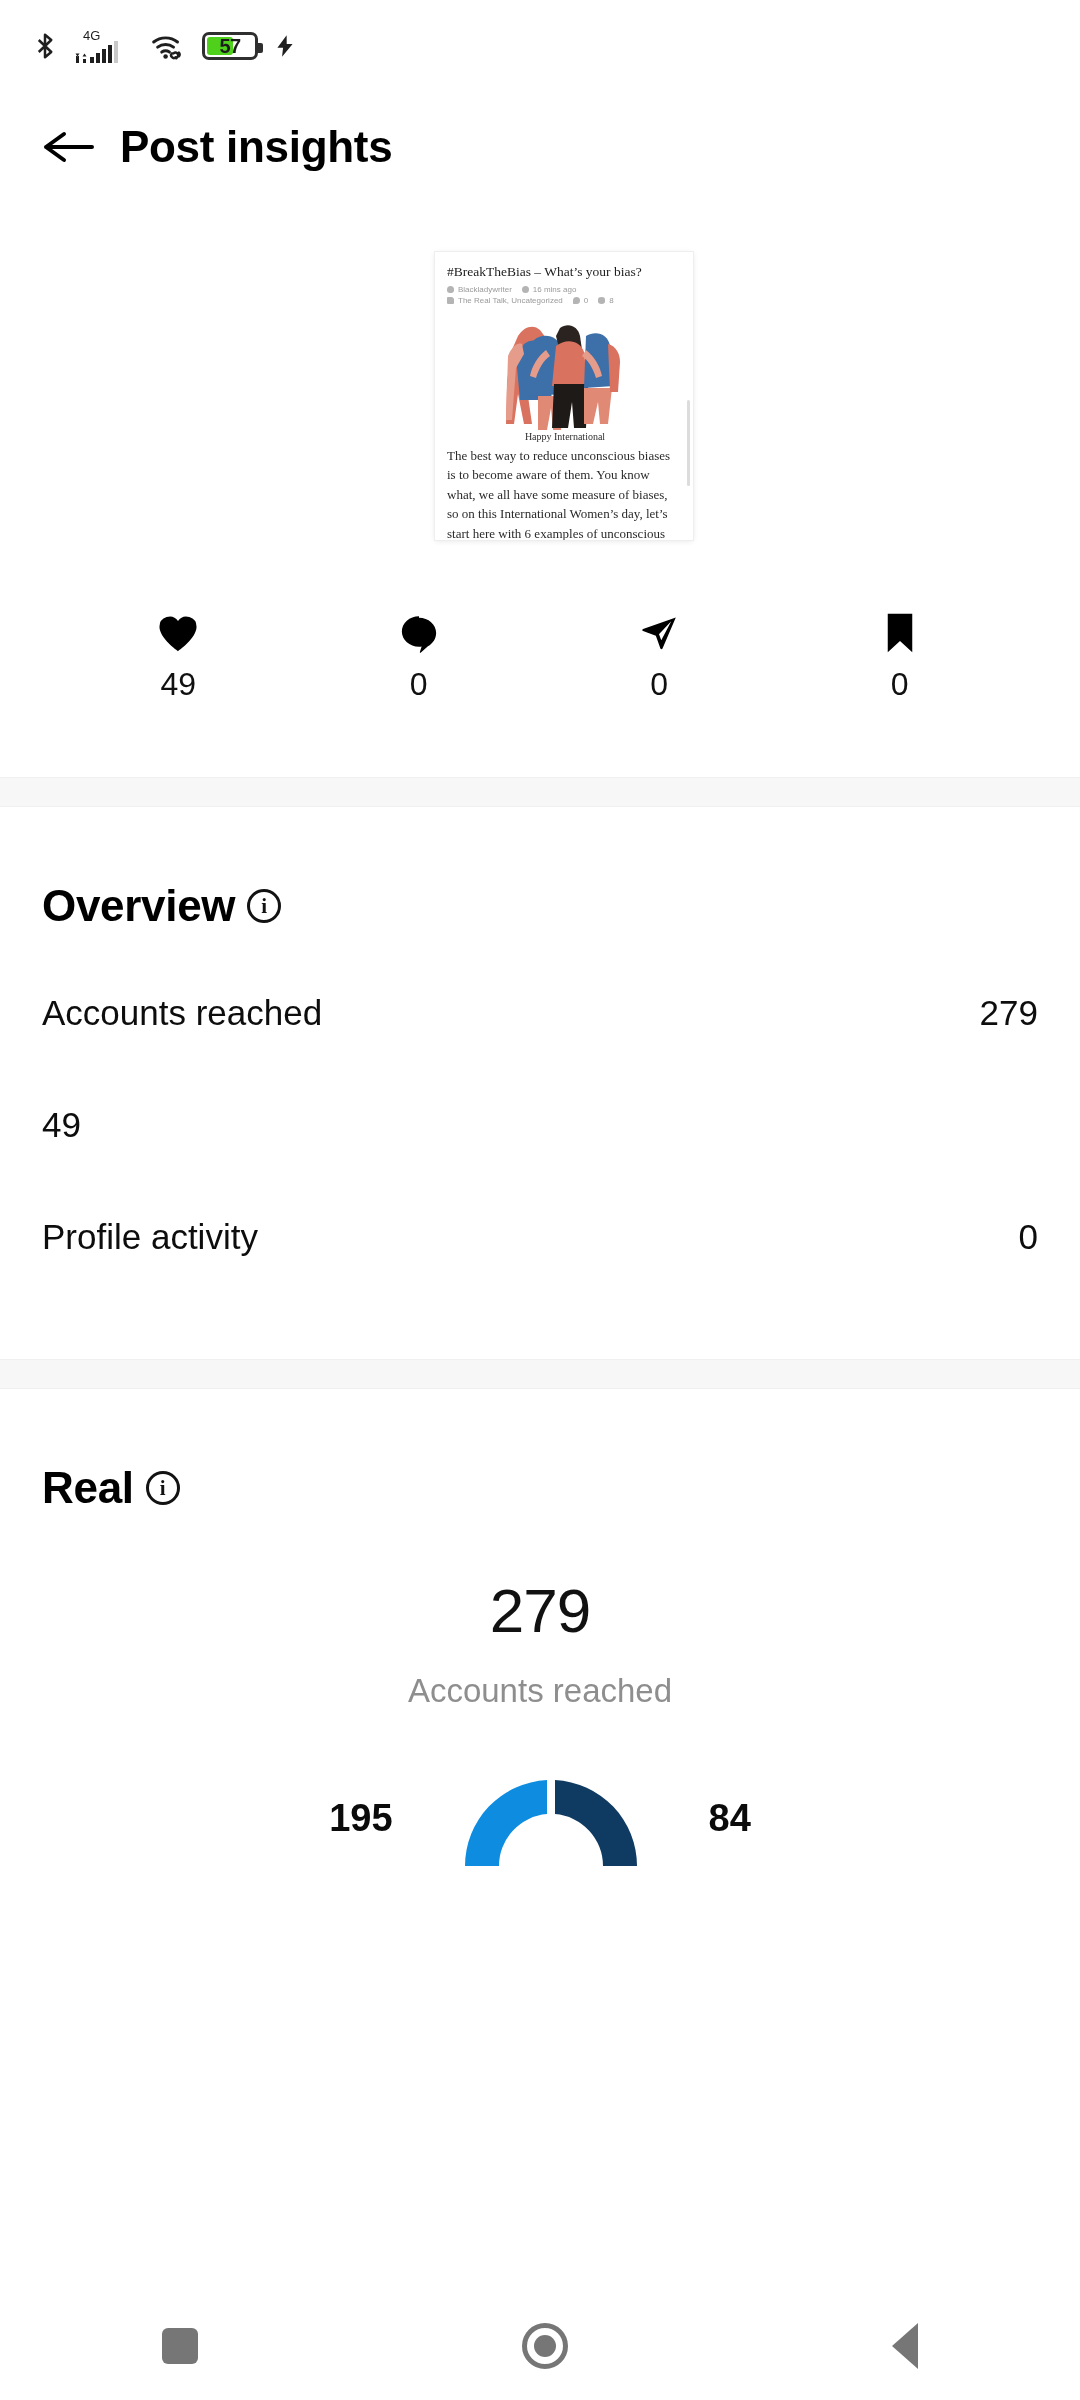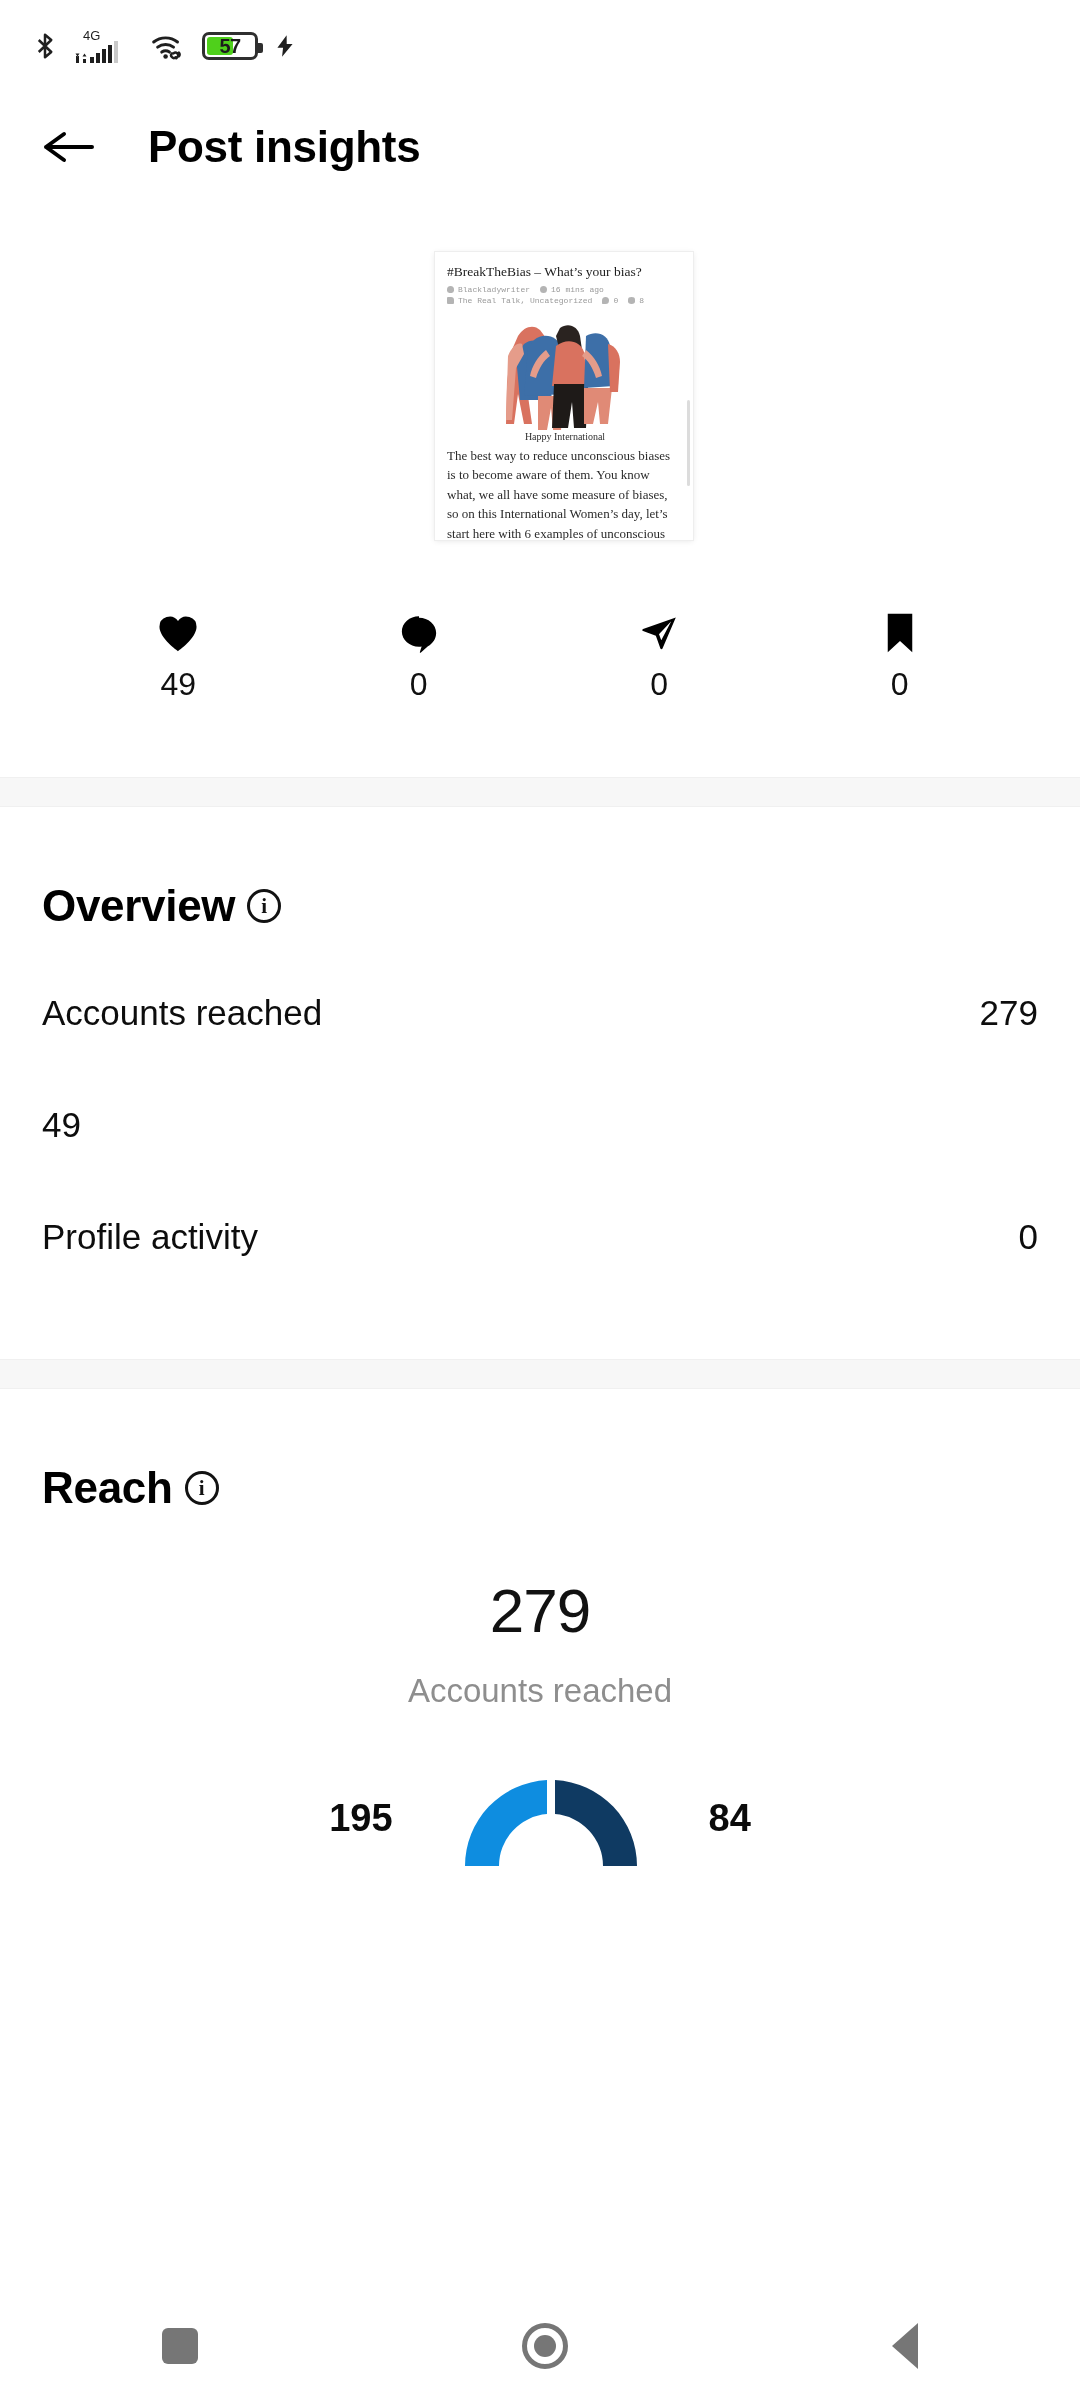--- a/index.html
+++ b/index.html
@@ -37,40 +37,40 @@
     width:5px; height:10px; background:#2f2f2f; border-radius:0 2px 2px 0;
   }
   .batt-fill { background:#4fd01b; height:100%; border-radius:3px; width:57%; }
   .batt-txt {
     position:absolute; left:0; right:0; top:50%; transform:translateY(-50%);
     text-align:center; font-size:20px; font-weight:700; color:#1c1c1c; letter-spacing:-0.5px;
   }
 
   
   .header {
-    height:110px; display:flex; align-items:center; padding:0 42px; gap:52px;
+    height:110px; display:flex; align-items:center; padding:0 42px; gap:24px;
   }
   .back-arrow { width:54px; height:42px; flex:none; }
   .page-title { font-size:44px; font-weight:700; letter-spacing:-0.3px; color:#000; }
 
   
   .post-block { padding-top:50px; }
   .thumb-wrap { display:flex; justify-content:center;padding-left:48px; }
   .thumb {
     width:258px; height:288px; background:#fff;
     box-shadow:0 0 0 1px #eeeeee, 0 1px 6px rgba(0,0,0,0.10);
     overflow:hidden; position:relative;
     padding:12px 10px 0 12px;
   }
   .t-title {
     font-family:"Liberation Serif", serif;
     font-size:13.5px; color:#1d1d1d; line-height:1.15; white-space:nowrap;
   }
   .t-meta {
-    font-family:Liberation Mono, monospace;
+    font-family:Liberation Sans, sans-serif;
     font-size:8px; color:#9a9a9a; line-height:1.45; margin-top:4px;
   }
   .t-meta .mrow { display:flex; align-items:center; gap:4px; white-space:nowrap; }
   .mi { display:inline-block; width:7px; height:7px; background:#b4b4b4; flex:none; }
   .mi.user { border-radius:50% 50% 35% 35%; }
   .mi.clock { border-radius:50%; }
   .mi.folder { border-radius:1px 3px 1px 1px; }
   .mi.cmt { border-radius:50% 50% 50% 10%; }
   .mi.eye { border-radius:50%/35%; }
 
@@ -309,21 +309,21 @@
     <div class="ov-label">Profile activity</div>
     <div class="ov-value">0</div>
   </div>
 </div>
 
 <div style="height:66px"></div>
 <div class="band"></div>
 
 <div class="section">
   <div class="sec-head">
-    <div class="sec-title">Reach</div>
+    <div class="sec-title">Real</div>
     <div class="info-ico">
         <span>i</span>
       </div>
   </div>
 
   <div class="reach-big">279</div>
   <div class="reach-sub">Accounts reached</div>
 
   <div class="gauge-wrap">
     <div class="gauge-num">195</div>

